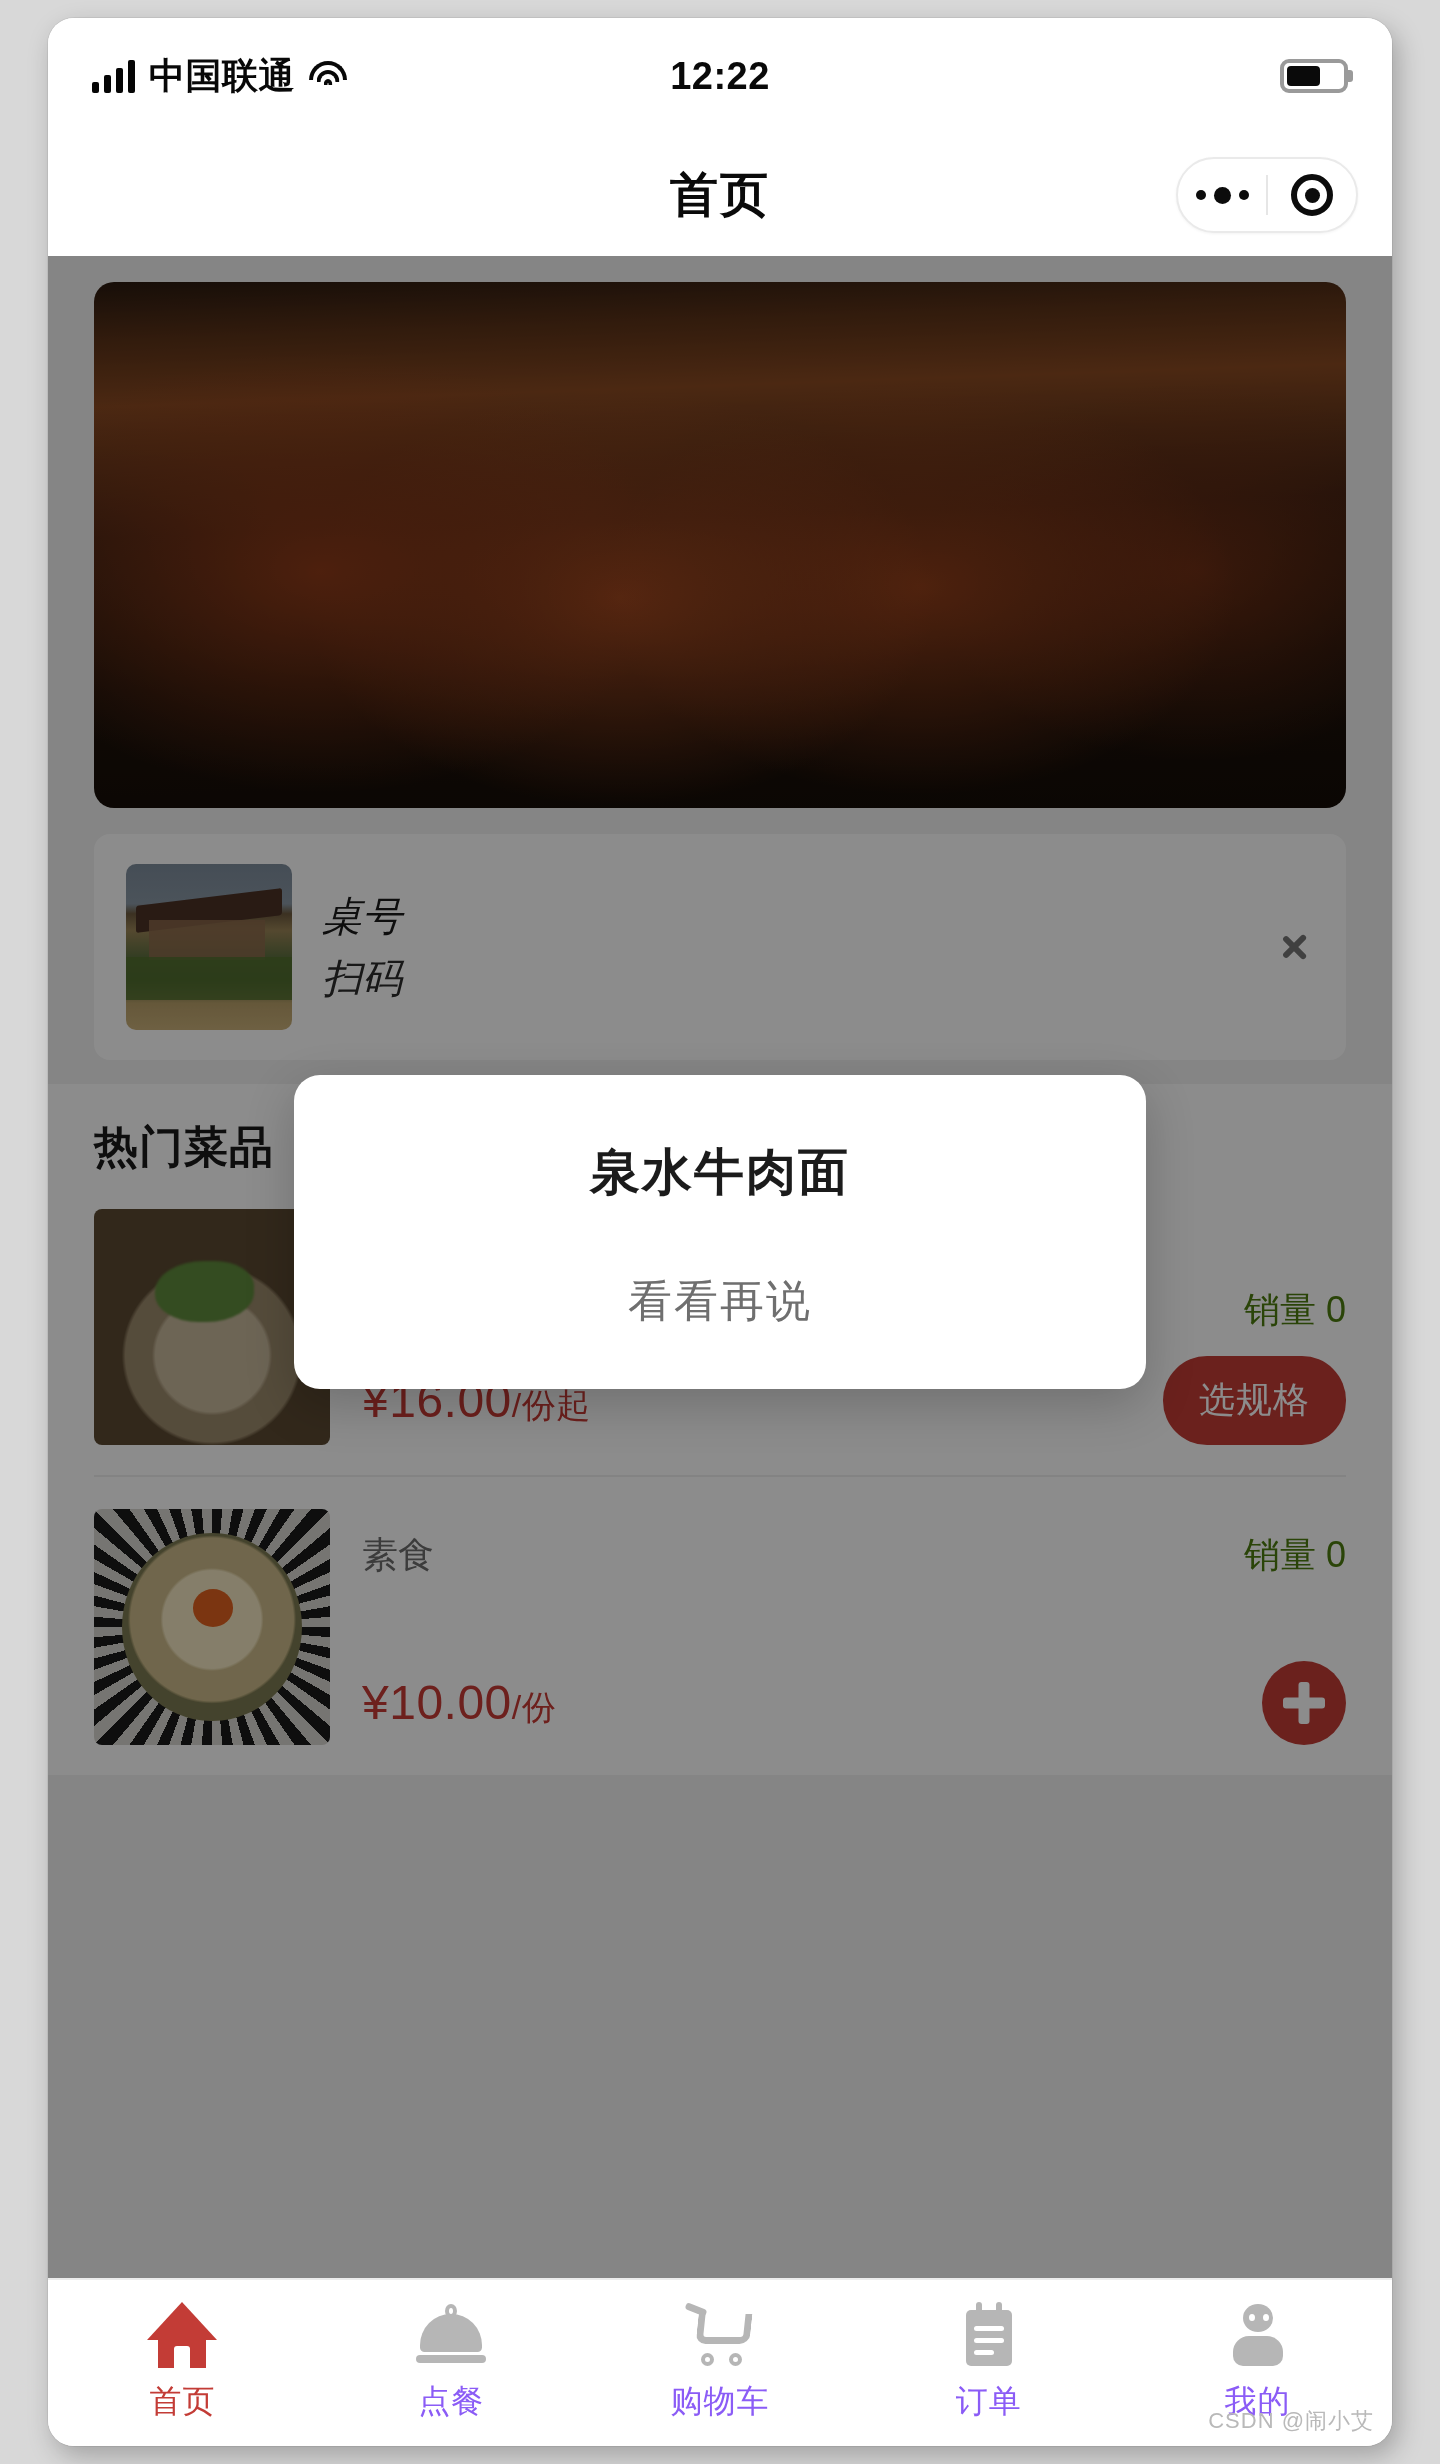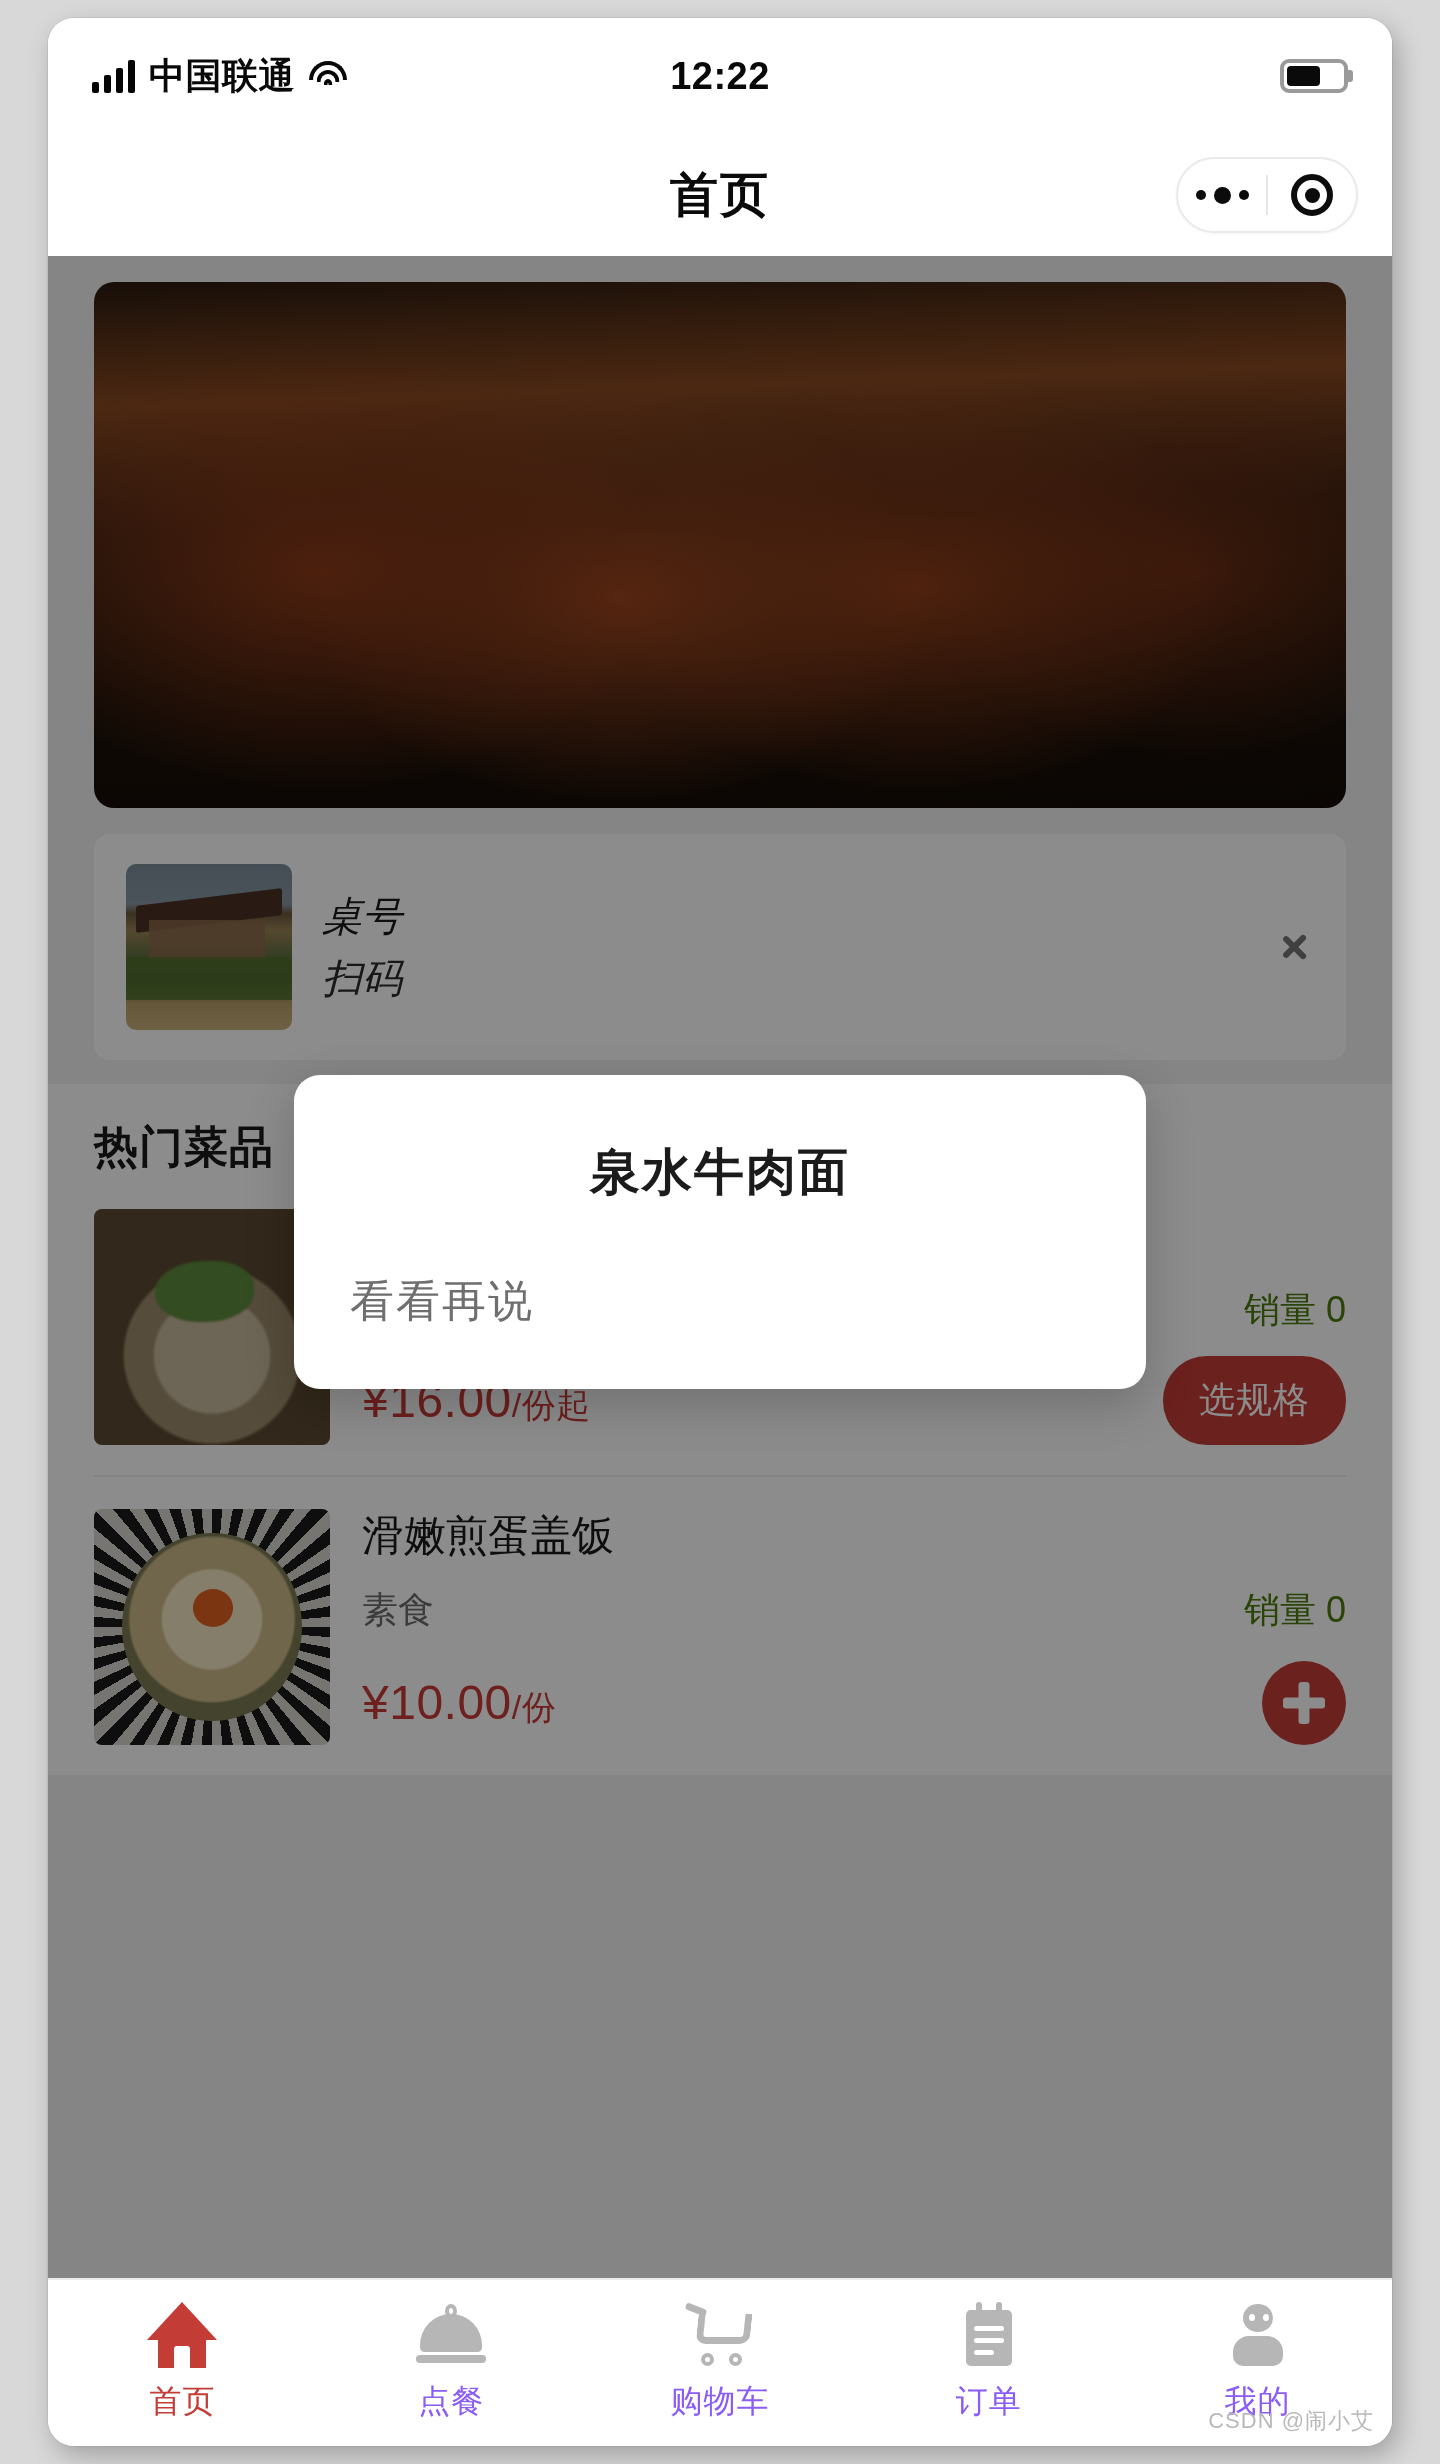--- a/index.html
+++ b/index.html
@@ -246,21 +246,21 @@
   .scan-icon { width:72px; height:80px; position:relative; flex:none; }
   .scan-icon .box {
     position:absolute; inset:0;
     border:6px solid #fbdedc; border-radius:14px;
   }
   .scan-icon .line {
     position:absolute; left:0; right:0; top:50%; transform:translateY(-50%);
     height:7px; background:#fbdedc; border-radius:4px;
   }
   .modal-link {
-    margin-top:66px; text-align:left;
+    margin-top:66px; text-align:center;
     font-size:44px; color:#6f6f6f; letter-spacing:2px;
   }
 
   
   .tabbar {
     height:168px; background:#ffffff;
     border-top:2px solid #ececec;
     display:flex; align-items:center;
     position:relative; z-index:60;
   }
@@ -438,23 +438,20 @@
             </div>
           </div>
         </div>
 
         <div class="dish">
           <div class="dish-img img-egg">
             <div class="plate"></div>
               <div class="yolk"></div>
           </div>
           <div class="dish-main">
-            <div class="dish-top">
-              <div class="dish-name">滑嫩煎蛋盖饭</div>
-            </div>
             <div class="dish-row2">
               <div class="dish-tag">素食</div>
               <div class="dish-sales">销量 0</div>
             </div>
             <div class="dish-row3">
               <div class="price">
                 <span>¥10.00</span><span class="unit">/份</span>
               </div>
               <button class="add-btn"></button>
             </div>

